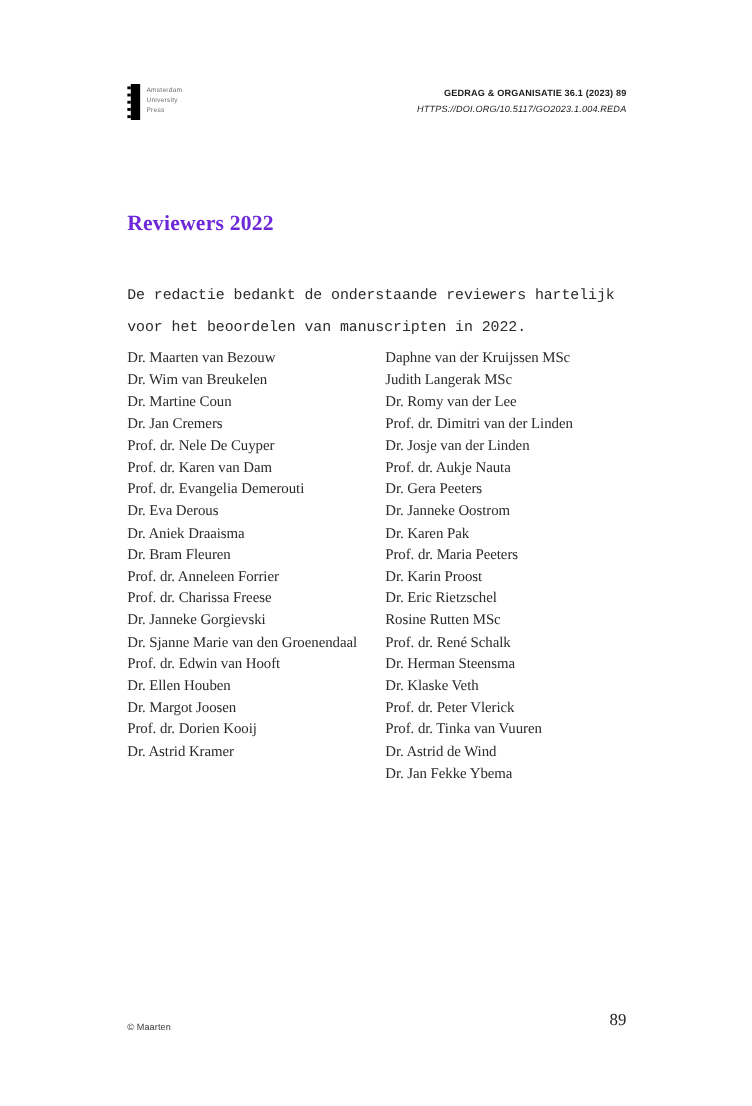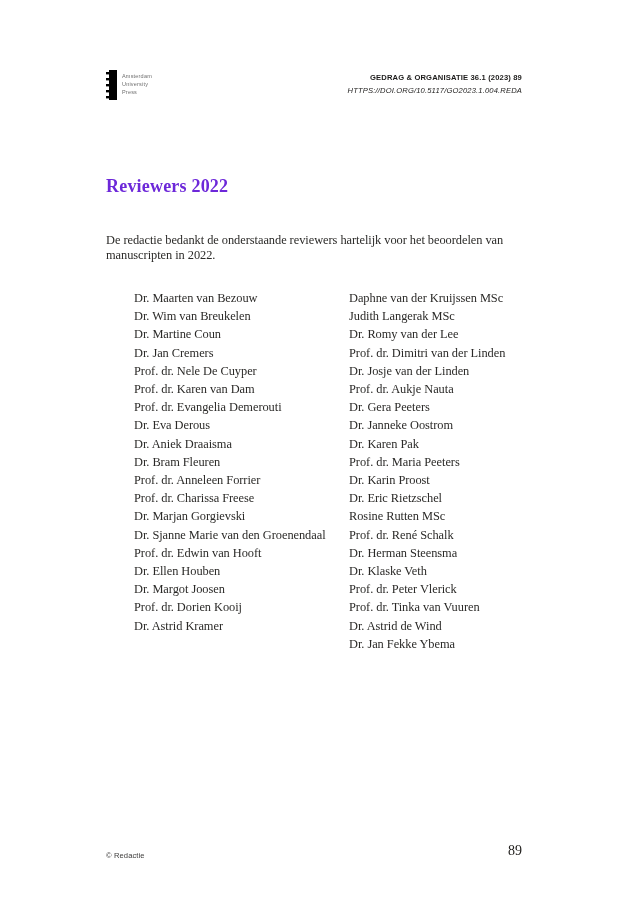--- a/index.html
+++ b/index.html
@@ -63,34 +63,35 @@
     font-weight: 700;
     color: #6d28d9;
     letter-spacing: 0.2px;
   }
   .intro {
     position: absolute;
     top: 233px;
     left: 106px;
     width: 418px;
     font-size: 12.4px;
-    line-height: 15px;
+    line-height: 27px;
     letter-spacing: -0.05px;
+    font-family: Liberation Mono, monospace;
   }
 
   
   .reviewer-columns {
     position: absolute;
     top: 289px;
     left: 106px;
     width: 416px;
     display: flex;
   }
   .reviewer-col { list-style: none; }
-  .reviewer-col.left  { width: 215px; flex: 0 0 215px; margin-left: 28px; }
+  .reviewer-col.left  { width: 215px; flex: 0 0 215px; }
   .reviewer-col.right { flex: 1 1 auto; }
   .name {
     font-size: 12.4px;
     line-height: 18.2px;
     white-space: nowrap;
     overflow: hidden;
     letter-spacing: -0.05px;
   }
 
   
@@ -164,21 +165,21 @@
         <li class="name">Dr. Eva Derous</li>
 
         <li class="name">Dr. Aniek Draaisma</li>
 
         <li class="name">Dr. Bram Fleuren</li>
 
         <li class="name">Prof. dr. Anneleen Forrier</li>
 
         <li class="name">Prof. dr. Charissa Freese</li>
 
-        <li class="name">Dr. Marjan Gorgievski</li>
+        <li class="name">Dr. Janneke Gorgievski</li>
 
         <li class="name">Dr. Sjanne Marie van den Groenendaal</li>
 
         <li class="name">Prof. dr. Edwin van Hooft</li>
 
         <li class="name">Dr. Ellen Houben</li>
 
         <li class="name">Dr. Margot Joosen</li>
 
         <li class="name">Prof. dr. Dorien Kooij</li>
@@ -222,16 +223,16 @@
         <li class="name">Prof. dr. Peter Vlerick</li>
 
         <li class="name">Prof. dr. Tinka van Vuuren</li>
 
         <li class="name">Dr. Astrid de Wind</li>
 
         <li class="name">Dr. Jan Fekke Ybema</li>
       </ul>
   </div>
 
-  <div class="footer-copyright">© Redactie</div>
+  <div class="footer-copyright">© Maarten</div>
   <div class="footer-pagenum">89</div>
 
 </div>
 
 </body></html>

